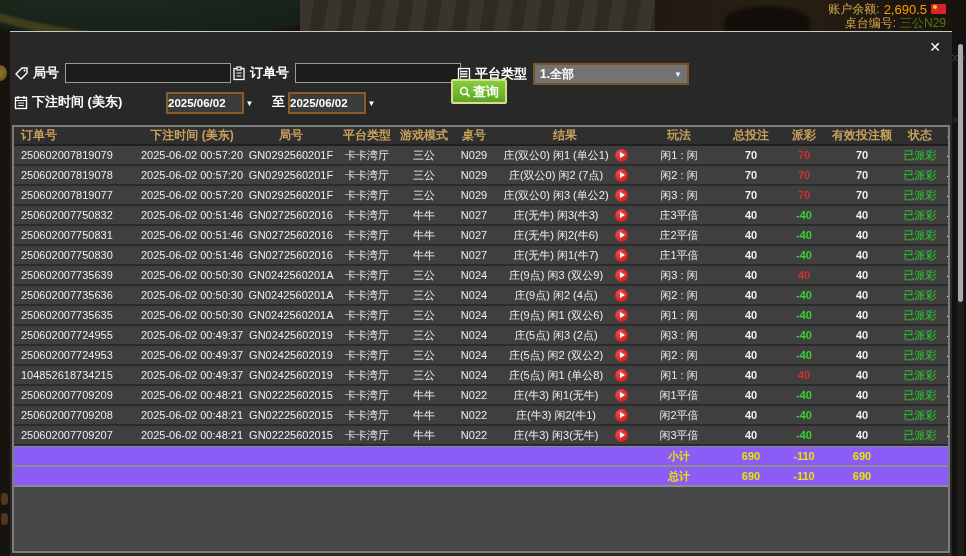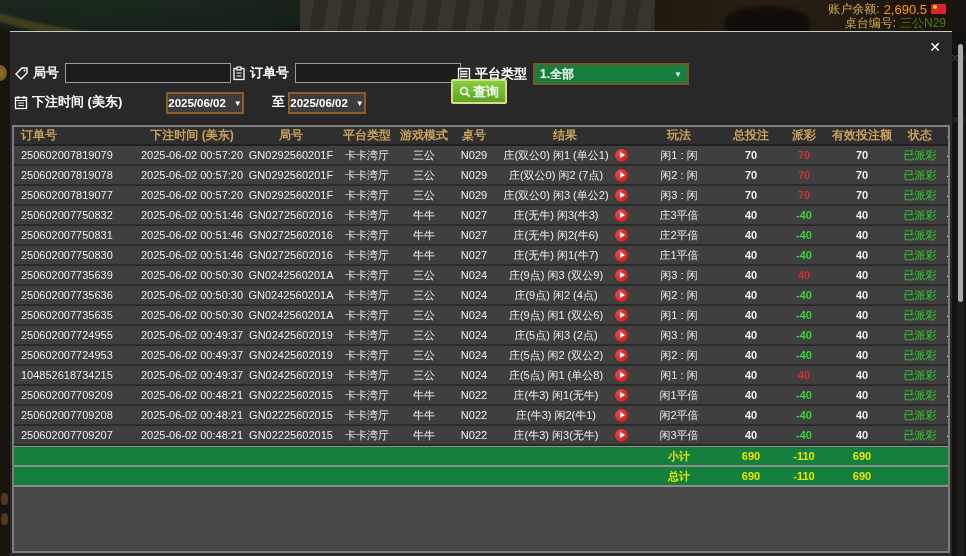--- a/index.html
+++ b/index.html
@@ -46,37 +46,37 @@
          border-top:1px solid #c9c9c9;z-index:2}
   .close-btn{position:absolute;top:5px;right:7px;width:20px;height:20px;color:#fff;font-size:14px;
              font-weight:bold;display:flex;align-items:center;justify-content:center;cursor:pointer}
 
   
   .f-label{color:#fff;font-weight:bold;font-size:13px;white-space:nowrap}
   .f-row{position:absolute;display:flex;align-items:center}
   .icn{display:inline-flex;margin-right:4px;flex:none}
   .txt-input{width:156px;height:18px;background:#1c1c1c;border:1px solid #9a9a9a;color:#eee;
              font-size:12px;padding:0 4px;outline:none}
-  .select-box{width:142px;height:18px;background:#15803d;border:2px solid #7c5526;color:#fff;
+  .select-box{width:142px;height:18px;background:#737373;border:2px solid #7c5526;color:#fff;
               font-size:12px;font-weight:bold;display:flex;align-items:center;padding:0 5px;cursor:pointer}
   .select-box .caret{margin-left:auto;font-size:8px;color:#eee}
   .date-box{width:74px;height:18px;background:#3c3c3c;border:2px solid #8a5c28;color:#fff;
-            font-size:11.5px;font-weight:bold;display:flex;align-items:center;justify-content:center;
-            gap:8px;cursor:pointer}
+            font-size:11.5px;font-weight:bold;display:flex;align-items:center;
+            gap:20px;cursor:pointer}
   .date-box .caret{font-size:8px}
   .search-btn{width:52px;height:21px;background:linear-gradient(#83cf3a,#5ca621);
               border:2px solid #dfd98e;border-radius:2px;color:#fff;font-size:13px;font-weight:bold;
               display:flex;align-items:center;justify-content:center;gap:2px;cursor:pointer}
 
   
   .rpt-table{position:absolute;left:2px;right:2px;top:93px;height:424px;border:2px solid #7d7d7d;
              background:#474747;overflow:hidden;font-size:11px}
   .trow{display:flex;align-items:center;height:18px;border-bottom:2px solid #2b2b2b;background:#3f3f3f;color:#efefef}
   .thead{height:17px;background:#2f2f2f;color:#c9a15c;font-weight:bold;font-size:12px;border-bottom:2px solid #202020}
-  .sumrow{color:#e8e400;font-weight:bold;border-bottom:2px solid #8d8d8d;background:#15803d}
+  .sumrow{color:#e8e400;font-weight:bold;border-bottom:2px solid #8d8d8d;background:#8b5cf6}
   .sumrow.first{border-top:1px solid #8d8d8d}
   .cell{display:flex;align-items:center;justify-content:center;white-space:nowrap;overflow:hidden;flex:none}
   .c1{width:118px;justify-content:flex-start;padding-left:7px}
   .c2{width:106px}.c3{width:92px}.c4{width:60px}.c5{width:54px}.c6{width:46px}
   .c7{width:136px}.c8{width:92px}.c9{width:52px}.c10{width:54px}.c11{width:62px}.c12{width:54px}
   .c13{flex:1}
   .c7 .res-txt{flex:1;text-align:center}
   .play-btn{width:13px;height:13px;border-radius:50%;background:radial-gradient(circle at 35% 30%,#f24b4b,#c21212);
             display:flex;align-items:center;justify-content:center;margin-right:5px;cursor:pointer;flex:none}
   .play-btn::after{content:"";margin-left:1px;border-left:5px solid #fff;border-top:3px solid transparent;

